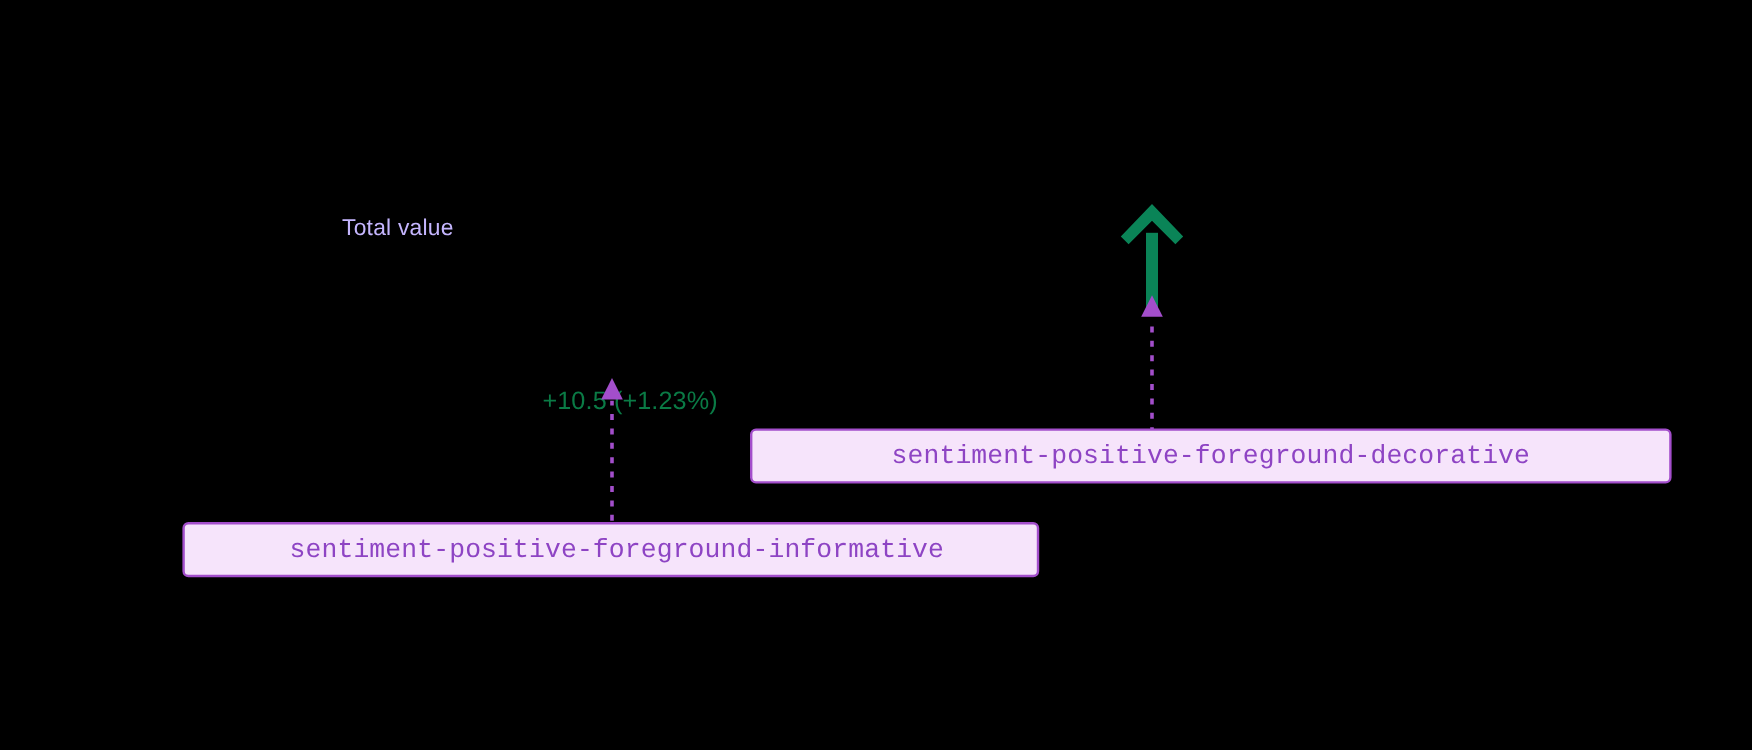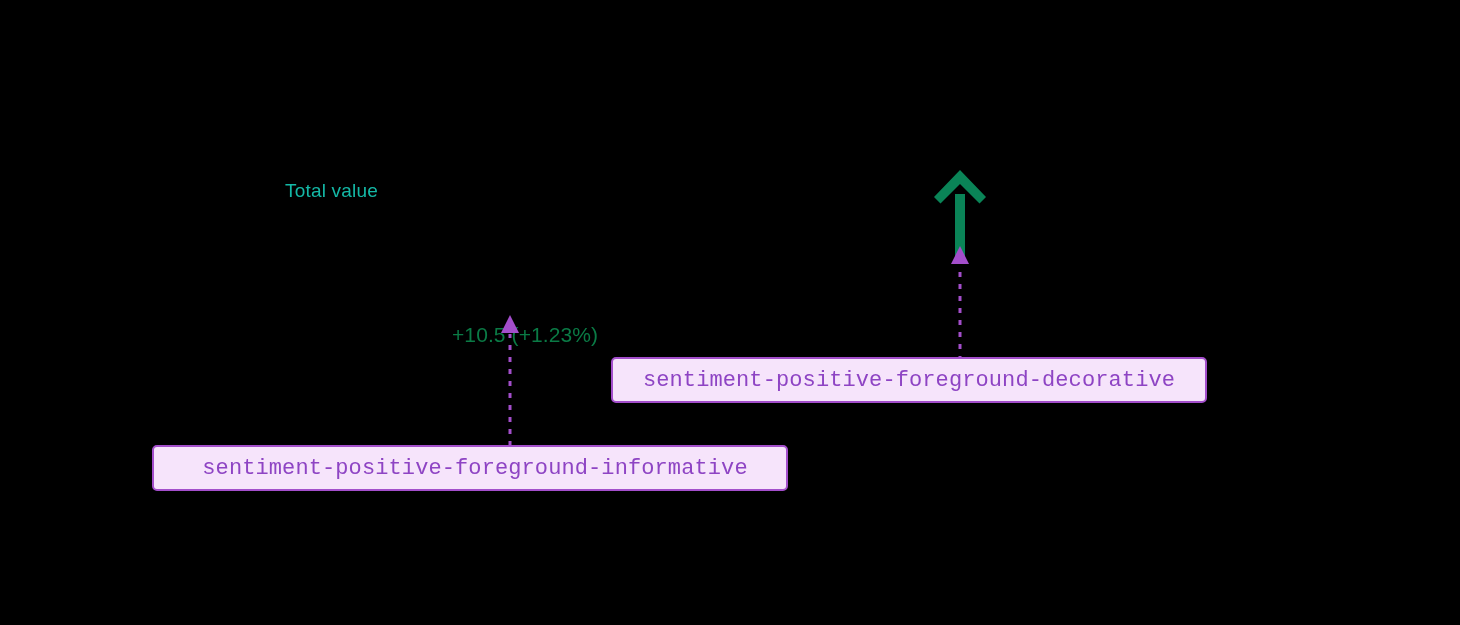--- a/index.html
+++ b/index.html
@@ -17,21 +17,21 @@
   }
 
   
   .axis-title {
     position: absolute;
     left: 285px;
     top: 180px;
     font-family: "Liberation Sans", sans-serif;
     font-size: 19px;
     font-weight: 400;
-    color: #14b8a6;
+    color: #c4b5fd;
     letter-spacing: 0.2px;
     white-space: nowrap;
   }
 
   
   .delta-text {
     position: absolute;
     left: 452px;
     top: 302px;
     font-family: "Liberation Sans", sans-serif;
@@ -64,29 +64,29 @@
     justify-content: center;
     font-family: "Liberation Mono", monospace;
     font-size: 22px;
     font-weight: 400;
     color: #8e44c4;
     letter-spacing: 0.1px;
     white-space: nowrap;
     padding: 0 14px;
   }
   .callout--decorative {
-    left: 611px;
+    left: 625px;
     top: 357px;
-    width: 596px;
+    width: 768px;
     height: 46px;
   }
   .callout--informative {
     left: 152px;
-    top: 445px;
-    width: 636px;
+    top: 435px;
+    width: 714px;
     height: 46px;
     padding-left: 24px;
   }
 
   
   .leader {
     position: absolute;
   }
   .leader--decorative { left: 944px; top: 245px; width: 32px; height: 116px; }
   .leader--informative { left: 494px; top: 314px; width: 32px; height: 144px; }

